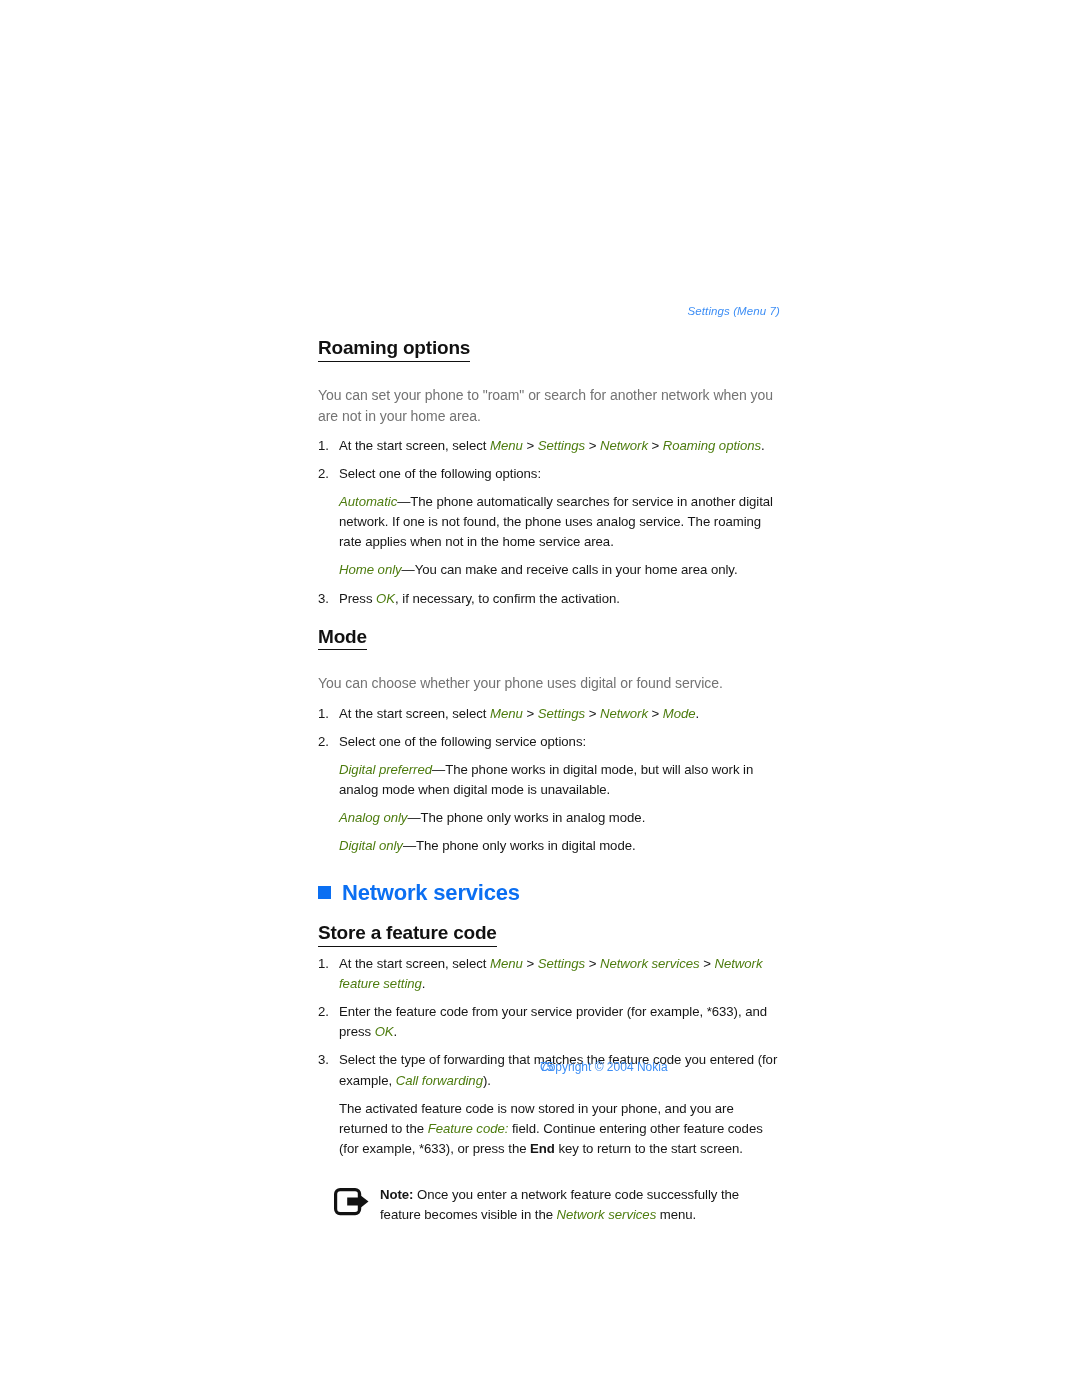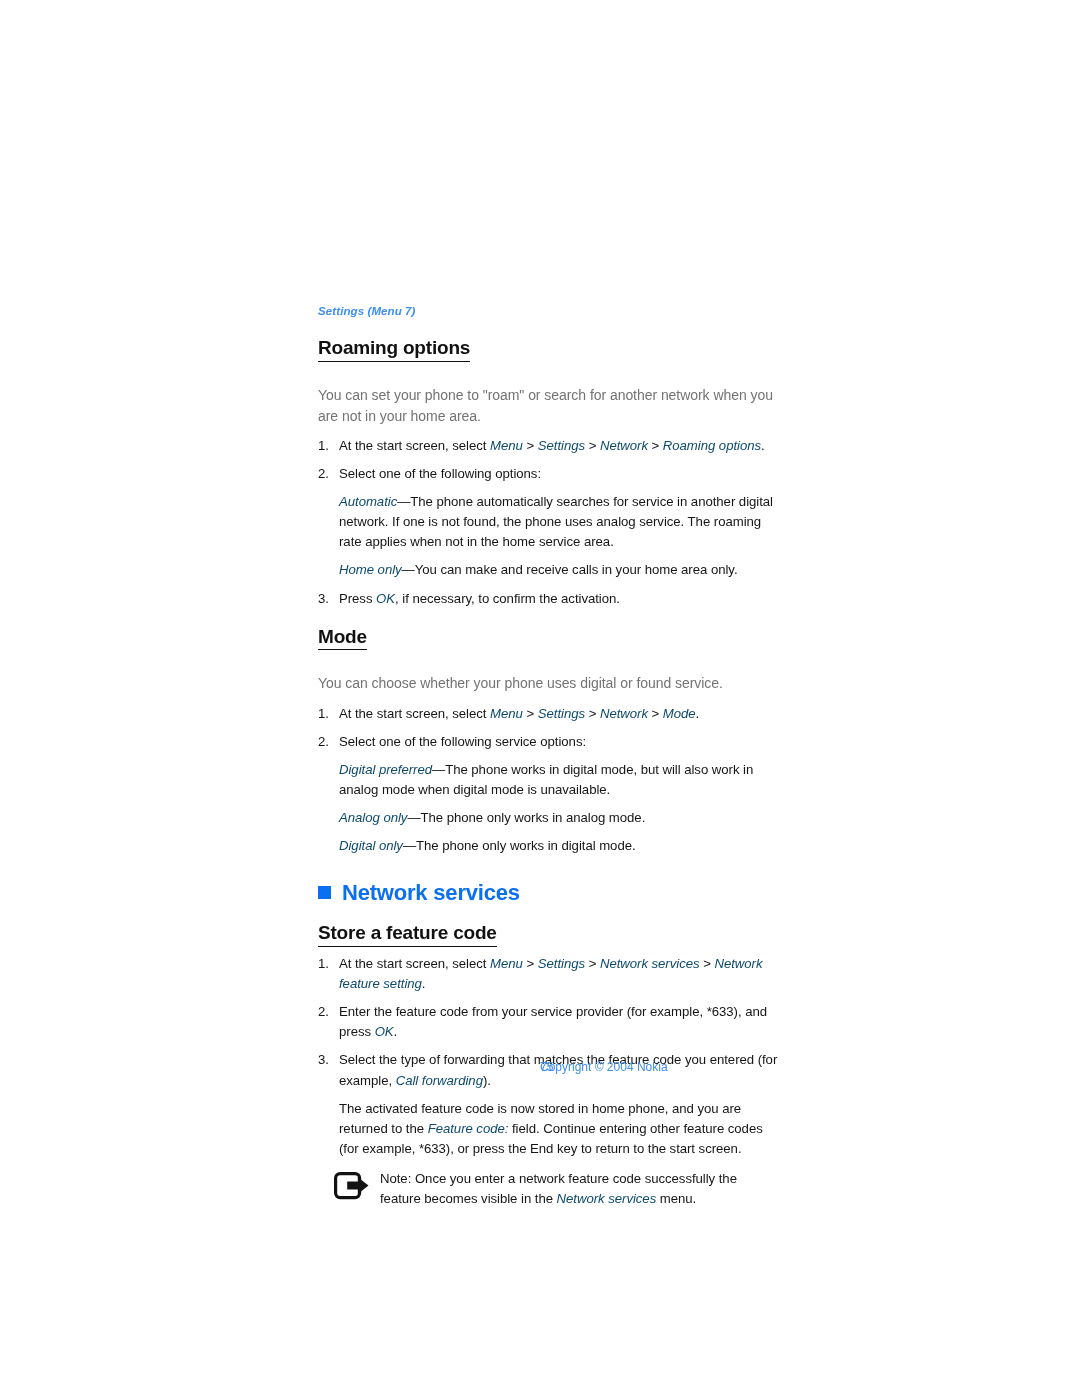--- a/index.html
+++ b/index.html
@@ -26,28 +26,27 @@
   }
 
   .content {
     position: absolute;
     left: 318px;
     top: 305px;
     width: 462px;
   }
 
   .running-head {
-    text-align: left;
+    text-align: right;
     font-style: italic;
     font-size: 11.5px;
     color: #3d8ef5;
     letter-spacing: 0.1px;
     margin: 0 0 18px 0;
     line-height: 1.2;
-    font-weight: bold;
   }
 
   h2.section-head {
     font-size: 19px;
     font-weight: bold;
     color: #111111;
     margin: 0 0 7px 0;
     padding: 0 0 2px 0;
     display: inline-block;
     border-bottom: 1.6px solid #111111;
@@ -111,33 +110,33 @@
   .substep {
     padding-left: 21px;
     font-size: 13.2px;
     line-height: 1.52;
     margin: 0 0 8px 0;
     color: #161616;
     letter-spacing: -0.05px;
   }
 
   .ui {
-    color: #0c4a6e;
+    color: #4d7c0f;
     font-style: italic;
   }
   .sep {
     color: #161616;
     font-style: normal;
   }
-  .bold { font-weight: normal; }
+  .bold { font-weight: bold; }
 
   .note-block {
     position: relative;
     padding-left: 62px;
-    margin-top: 10px;
+    margin-top: 26px;
     min-height: 42px;
   }
   .note-icon {
     position: absolute;
     left: 16px;
     top: 3px;
     width: 40px;
     height: 30px;
   }
   .note-text {
@@ -238,21 +237,21 @@
         <span class="num">1.</span><span>At the start screen, select </span><span class="ui">Menu</span><span class="sep"> &gt; </span><span class="ui">Settings</span><span class="sep"> &gt; </span><span class="ui">Network services</span><span class="sep"> &gt; </span><span class="ui">Network feature setting</span><span>.</span>
       </li>
       <li>
         <span class="num">2.</span><span>Enter the feature code from your service provider (for example, *633), and press </span><span class="ui">OK</span><span>.</span>
       </li>
       <li>
         <span class="num">3.</span><span>Select the type of forwarding that matches the feature code you entered (for example, </span><span class="ui">Call forwarding</span><span>).</span>
       </li>
     </ol>
 
-    <div class="substep"><span>The activated feature code is now stored in home phone, and you are returned to the </span><span class="ui">Feature code:</span><span> field. Continue entering other feature codes (for example, *633), or press the </span><span class="bold">End</span><span> key to return to the start screen.</span></div>
+    <div class="substep"><span>The activated feature code is now stored in your phone, and you are returned to the </span><span class="ui">Feature code:</span><span> field. Continue entering other feature codes (for example, *633), or press the </span><span class="bold">End</span><span> key to return to the start screen.</span></div>
 
     <div class="note-block">
       <span class="note-icon">
         <svg width="40" height="30" viewBox="0 0 40 30" xmlns="http://www.w3.org/2000/svg">
           <rect x="1.6" y="1.6" width="24" height="24" rx="4.5" ry="4.5" fill="none" stroke="#121212" stroke-width="3.2"></rect>
           <path d="M13.2 9.6 h10.6 v-4.3 L34.5 13.6 L23.8 21.9 v-4.3 h-10.6 z" fill="#121212"></path>
         </svg>
       </span>
       <p class="note-text"><span class="bold">Note:</span><span> Once you enter a network feature code successfully the feature becomes visible in the </span><span class="ui">Network services</span><span> menu.</span></p>
     </div>

